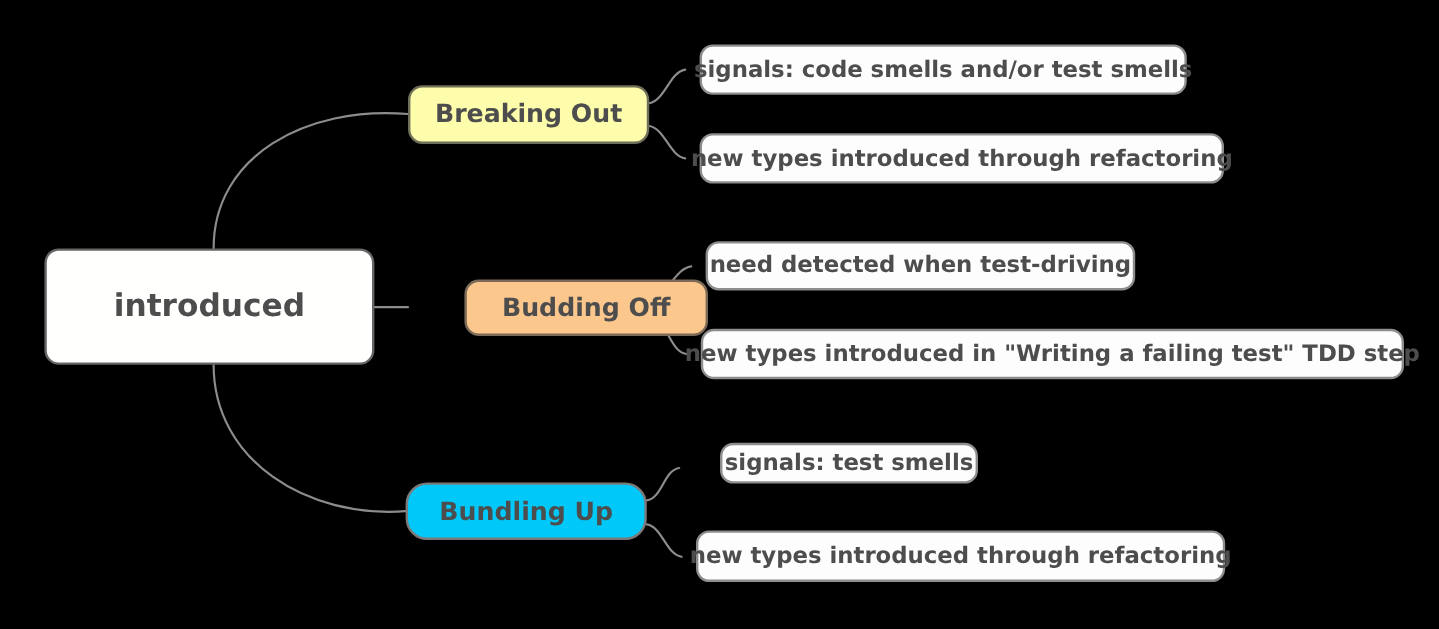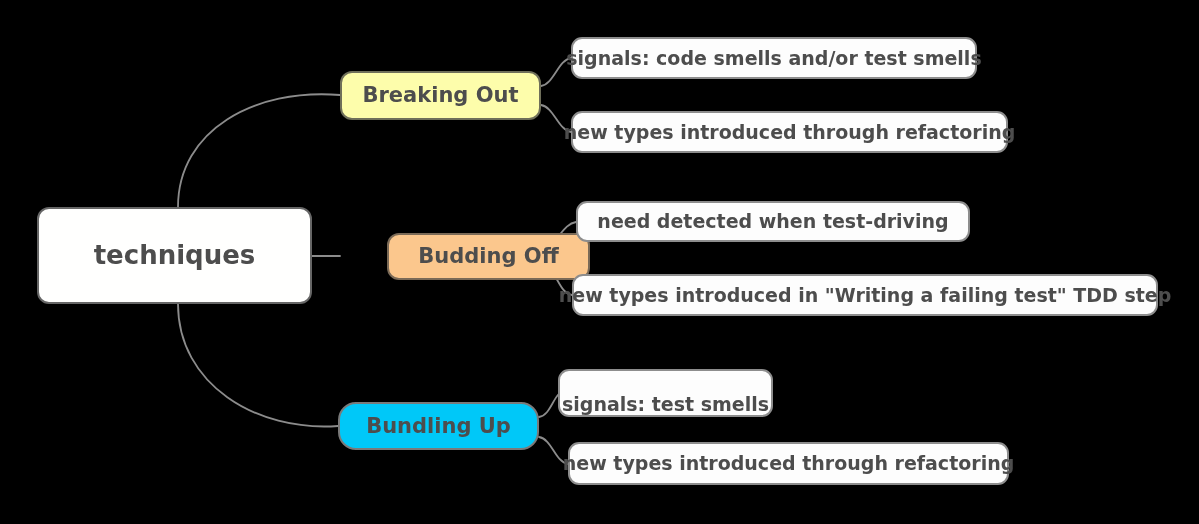--- a/index.html
+++ b/index.html
@@ -49,20 +49,21 @@
   }
   .node-branch.nb-yellow { background: #fdfdab; border-color: #6f6f5a; }
   .node-branch.nb-orange { background: #fbc78d; border-color: #7a6a57; }
   .node-branch.nb-cyan   { background: #00c8f8; border-color: #7a7a7a; border-radius: 18px; }
   .node-leaf {
     background: #fdfdfd;
     border: 2px solid #8d8d8d;
     border-radius: 11px;
     font-size: 19px;
     padding: 0 12px;
+    margin-left: 12px;
   }
 </style>
 </head>
 <body>
 
 <div id="stage">
 
   <svg id="edges" viewBox="0 0 1199 524">
     <g fill="none" stroke="#8c8c8c" stroke-width="1.8" stroke-linecap="round">
 
@@ -77,46 +78,46 @@
 
       <path d="M 543 248 C 557 246 562 224 576 222"></path>
       <path d="M 543 266 C 557 268 558 293 572 295"></path>
 
       <path d="M 539 417 C 552 415 553 392 566 390"></path>
       <path d="M 539 437 C 552 439 555 462 568 464"></path>
     </g>
   </svg>
 
   <div class="node node-root" style="left:37px; top:207px; width:275px; height:97px;">
-    <span>techniques</span>
+    <span>introduced</span>
   </div>
 
   <div class="node node-branch nb-yellow" style="left:340px; top:71px; width:201px; height:49px;">
     <span>Breaking Out</span>
   </div>
   <div class="node node-leaf" style="left:571px; top:37px; width:406px; height:42px;">
     <span>signals: code smells and/or test smells</span>
   </div>
   <div class="node node-leaf" style="left:571px; top:111px; width:437px; height:42px;">
     <span>new types introduced through refactoring</span>
   </div>
 
   <div class="node node-branch nb-orange" style="left:340px; top:233px; width:203px; height:47px;margin-left:47px;">
     <span>Budding Off</span>
   </div>
-  <div class="node node-leaf" style="left:576px; top:201px; width:394px; height:41px;">
+  <div class="node node-leaf" style="left:576px; top:201px; width:358px; height:41px;">
     <span>need detected when test-driving</span>
   </div>
   <div class="node node-leaf" style="left:572px; top:274px; width:586px; height:42px;">
     <span>new types introduced in "Writing a failing test" TDD step</span>
   </div>
 
   <div class="node node-branch nb-cyan" style="left:338px; top:402px; width:201px; height:48px;">
     <span>Bundling Up</span>
   </div>
-  <div class="node node-leaf" style="left:558px; top:369px; width:215px; height:48px;align-items:flex-end;">
+  <div class="node node-leaf" style="left:588px; top:369px; width:215px; height:34px;">
     <span>signals: test smells</span>
   </div>
   <div class="node node-leaf" style="left:568px; top:442px; width:441px; height:43px;">
     <span>new types introduced through refactoring</span>
   </div>
 
 </div>
 
 </body></html>

